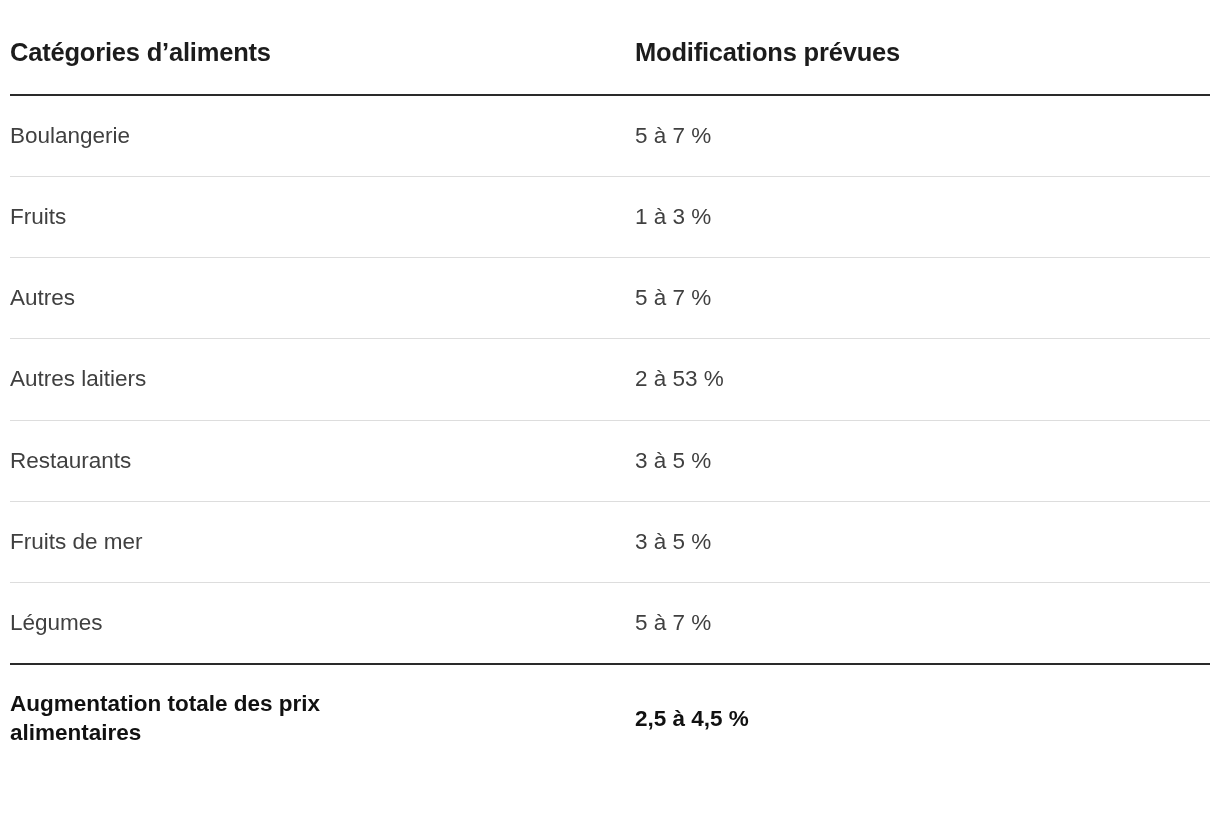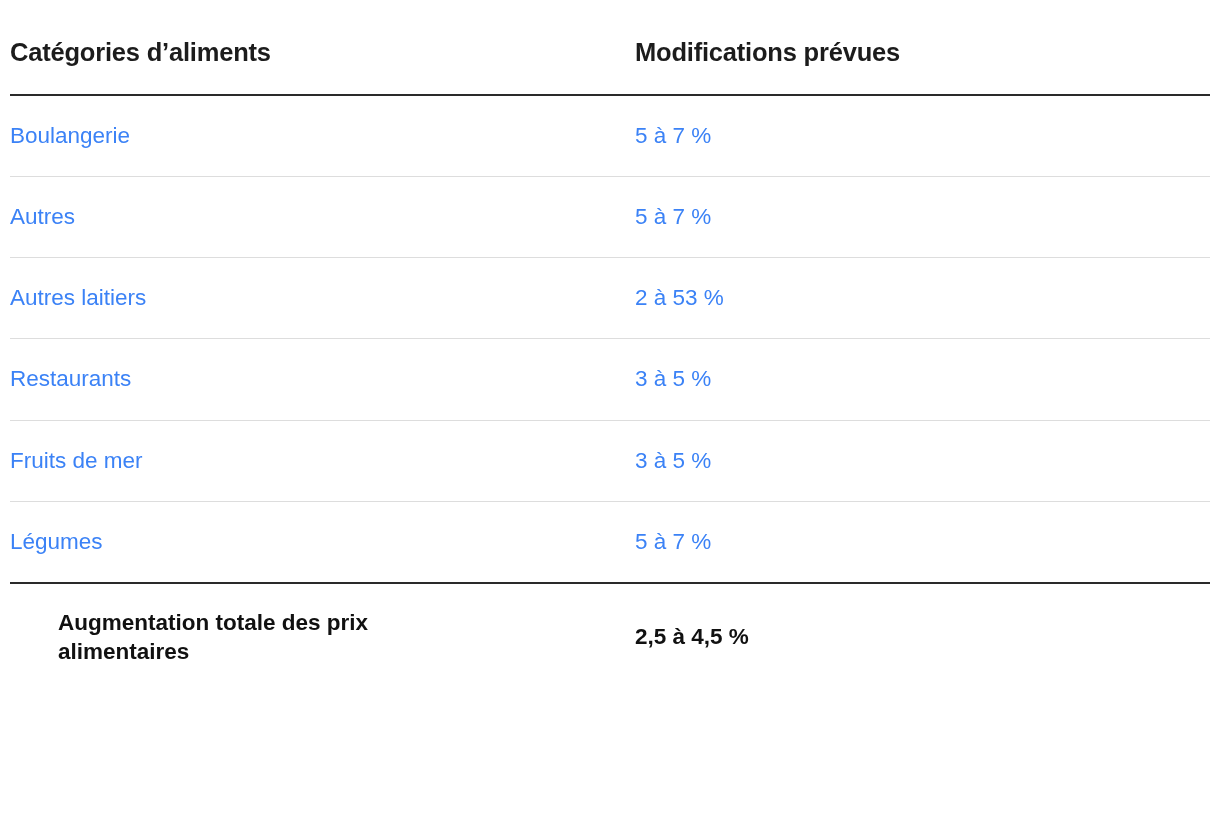--- a/index.html
+++ b/index.html
@@ -36,21 +36,21 @@
     color: #1c1c1c;
     padding: 0 0 27px 0;
     vertical-align: bottom;
   }
   thead tr {
     border-bottom: 2.5px solid #2a2a2a;
   }
   tbody td {
     font-size: 22.5px;
     font-weight: normal;
-    color: #3b82f6;
+    color: #404040;
     padding: 26px 0 26px 0;
     vertical-align: middle;
     border-bottom: 1px solid #dddddd;
     line-height: 1.25;
   }
   tbody tr.total-row td {
     font-weight: bold;
     font-size: 22.5px;
     color: #111111;
     border-bottom: none;
@@ -61,21 +61,20 @@
   }
   tbody tr.last-data-row td {
     border-bottom: none;
   }
   td.cell-category { padding-right: 20px; }
   td.cell-change { }
   .total-label {
     display: block;
     max-width: 420px;
     line-height: 1.28;
-    margin-left: 48px;
   }
 </style>
 </head>
 <body>
 
 <div class="page">
   <table class="price-table">
     <colgroup>
       <col class="col-category">
       <col class="col-change">
@@ -83,20 +82,24 @@
     <thead>
       <tr>
         <th>Catégories d’aliments</th>
         <th>Modifications prévues</th>
       </tr>
     </thead>
     <tbody>
       <tr>
         <td class="cell-category">Boulangerie</td>
         <td class="cell-change">5 à 7 %</td>
+      </tr>
+      <tr>
+        <td class="cell-category">Fruits</td>
+        <td class="cell-change">1 à 3 %</td>
       </tr>
       <tr>
         <td class="cell-category">Autres</td>
         <td class="cell-change">5 à 7 %</td>
       </tr>
       <tr>
         <td class="cell-category">Autres laitiers</td>
         <td class="cell-change">2 à 53 %</td>
       </tr>
       <tr>

